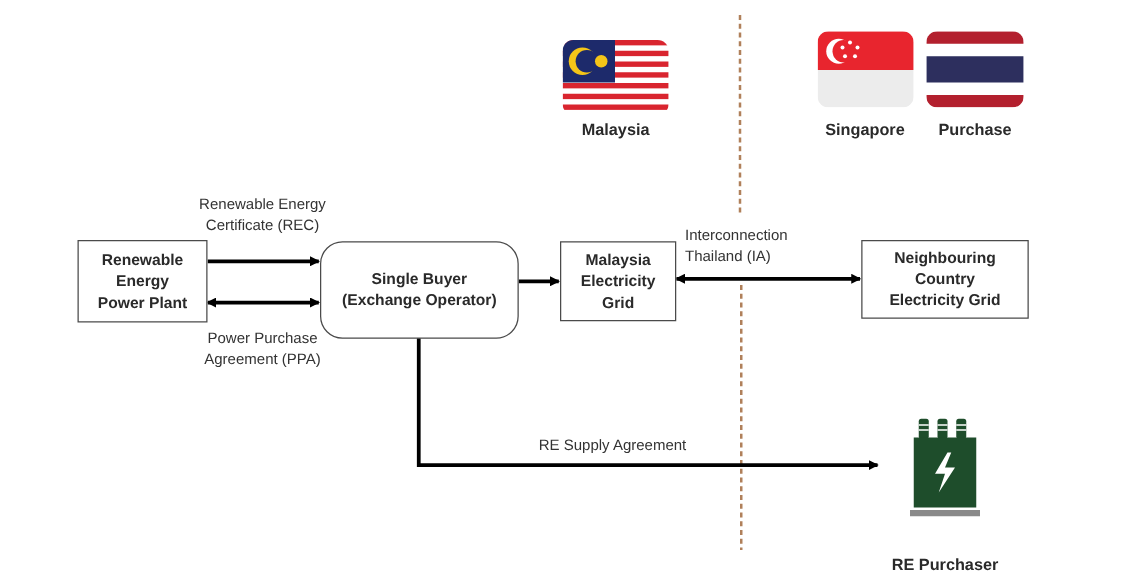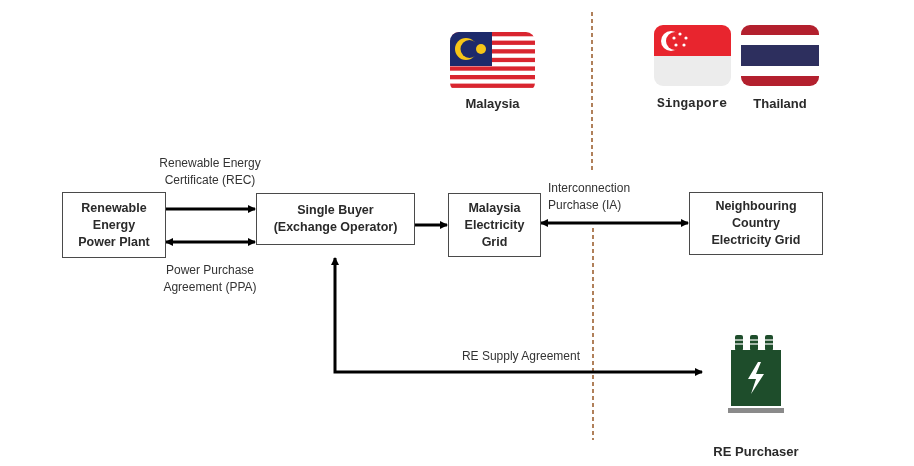--- a/index.html
+++ b/index.html
@@ -69,46 +69,46 @@
     <circle cx="21" cy="16" r="9" fill="#e8252e"></circle>
     <g fill="#fff">
       <circle cx="26" cy="9" r="1.6"></circle>
         <circle cx="32" cy="13" r="1.6"></circle>
       <circle cx="30" cy="20" r="1.6"></circle>
         <circle cx="22" cy="20" r="1.6"></circle>
       <circle cx="20" cy="13" r="1.6"></circle>
     </g>
   </svg>
 </div>
-<div class="flaglbl" style="left:646px; top:96px; width:92px;font-family:Liberation Mono, monospace;">Singapore</div>
+<div class="flaglbl" style="left:646px; top:96px; width:92px;">Singapore</div>
 
 <div class="flag" style="left:741px; top:25px; width:78px; height:61px;">
   <svg width="78" height="61">
     <rect width="78" height="61" fill="#fff"></rect>
     <rect width="78" height="10" fill="#b3202e"></rect>
     <rect y="51" width="78" height="10" fill="#b3202e"></rect>
     <rect y="20" width="78" height="21" fill="#2d2f5e"></rect>
   </svg>
 </div>
-<div class="flaglbl" style="left:741px; top:96px; width:78px;">Thailand</div>
+<div class="flaglbl" style="left:741px; top:96px; width:78px;">Purchase</div>
 
 <div class="lbl" style="left:140px; top:155px; width:140px; white-space:pre-line;">Renewable Energy
 Certificate (REC)</div>
 <div class="lbl" style="left:140px; top:262px; width:140px; white-space:pre-line;text-align:center;">Power Purchase
 Agreement (PPA)</div>
 <div class="lbl" style="left:548px; top:180px; width:120px; white-space:pre-line; text-align:left;">Interconnection
-Purchase (IA)</div>
-<div class="lbl" style="left:420px; top:348px; width:160px; text-align:right;">RE Supply Agreement</div>
+Thailand (IA)</div>
+<div class="lbl" style="left:410px; top:348px; width:160px; text-align:center;">RE Supply Agreement</div>
 
 <div class="box" style="left:62px; top:192px; width:104px; height:66px;">
   <span style="white-space:pre-line;">Renewable
 Energy
 Power Plant</span>
 </div>
-<div class="box" style="left:256px; top:193px; width:159px; height:52px;">
+<div class="box" style="left:256px; top:193px; width:159px; height:78px;border-radius:18px;">
   <span style="white-space:pre-line;">Single Buyer
 (Exchange Operator)</span>
 </div>
 <div class="box" style="left:448px; top:193px; width:93px; height:64px;">
   <span style="white-space:pre-line;">Malaysia
 Electricity
 Grid</span>
 </div>
 <div class="box" style="left:689px; top:192px; width:134px; height:63px;">
   <span style="white-space:pre-line;">Neighbouring

